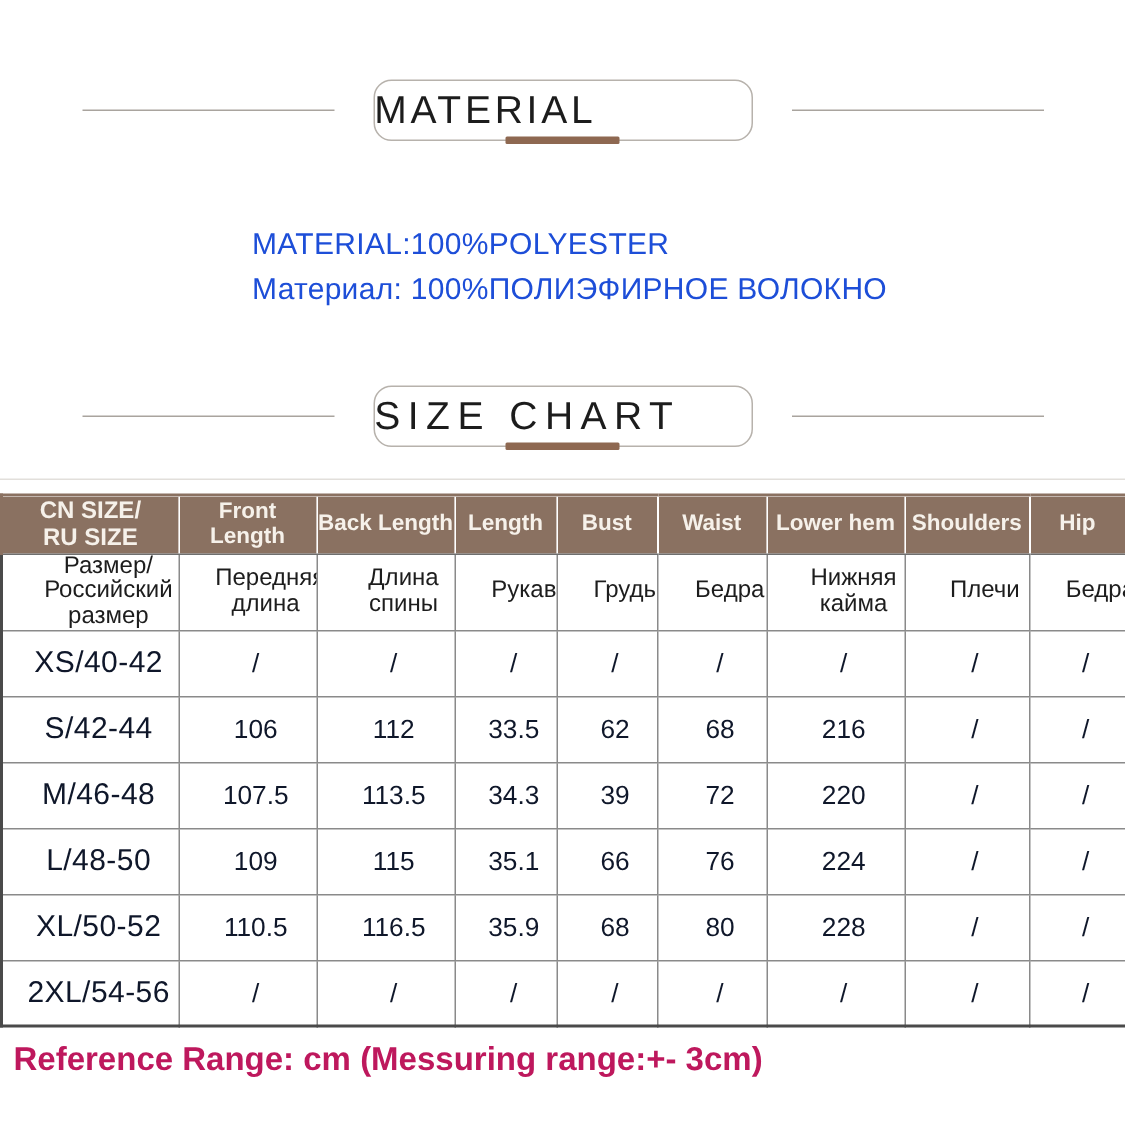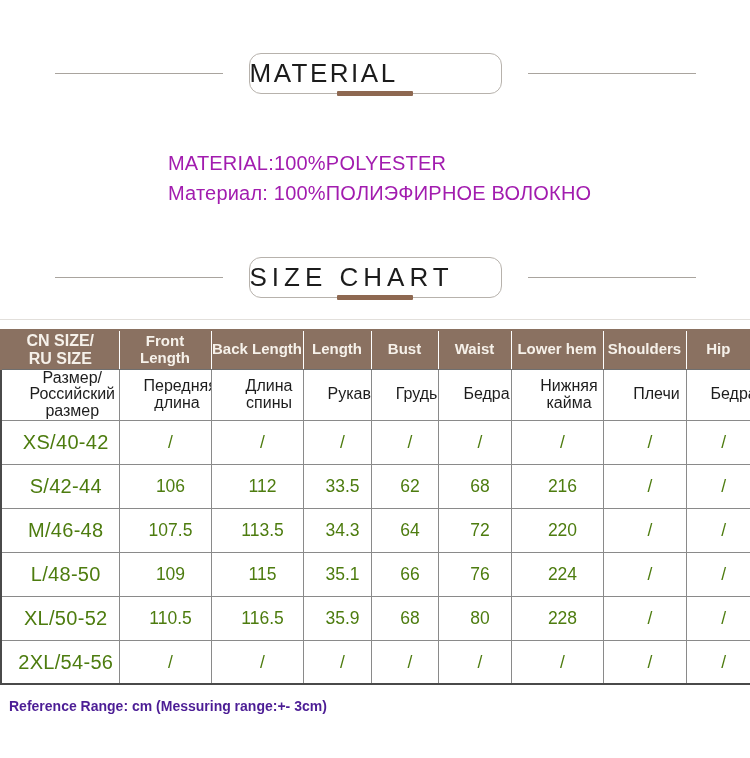--- a/index.html
+++ b/index.html
@@ -43,21 +43,21 @@
     left: 50%; transform: translateX(-50%);
     bottom: -3px;
     width: 76px; height: 5px;
     background: var(--accent, #8e6851);
     border-radius: 1px;
   }
 
   
   .material-lines { margin: 54px 0 0 168px; }
   .material-lines p {
-    font-size: 20px; line-height: 30px; color: #a21caf;
+    font-size: 20px; line-height: 30px; color: #1d4ed8;
     letter-spacing: 0.2px;
     white-space: nowrap;
   }
 
   
   .hairline {
     margin-top: 21px;
     width: 750px; height: 0;
     border-top: 1px solid #e2dfdb;
   }
@@ -100,33 +100,33 @@
     height: 50px;
     font-size: 16px; font-weight: 400;
     line-height: 1.05;
     color: #1d1d1d;
     background: #fff;
     padding-left: 24px;
   }
   .size-table tbody td {
     height: 44px;
     font-size: 17.5px;
-    color: #4d7c0f;
+    color: #0f172a;
     background: #fff;
     padding-left: 11px;
   }
   .size-table tbody td.size-col {
     font-size: 20px;
     letter-spacing: 0.3px;
   }
 
   
   .footer-notes { margin: 11px 0 0 9px; }
   .note-en {
-    font-size: 14px; font-weight: 700; color: #4c1d95;
+    font-size: 22px; font-weight: 700; color: #be185d;
     line-height: 20px; white-space: nowrap;
   }
   .note-ru {
     margin-top: 8px;
     font-size: 18.5px; font-weight: 700; color: #111;
     line-height: 22px; white-space: nowrap;
     letter-spacing: -0.2px;
   }
 </style>
 </head>
@@ -224,21 +224,21 @@
             <td>68</td>
             <td>216</td>
             <td>/</td>
             <td>/</td>
           </tr>
           <tr>
             <td class="size-col">M/46-48</td>
             <td>107.5</td>
             <td>113.5</td>
             <td>34.3</td>
-            <td>64</td>
+            <td>39</td>
             <td>72</td>
             <td>220</td>
             <td>/</td>
             <td>/</td>
           </tr>
           <tr>
             <td class="size-col">L/48-50</td>
             <td>109</td>
             <td>115</td>
             <td>35.1</td>

